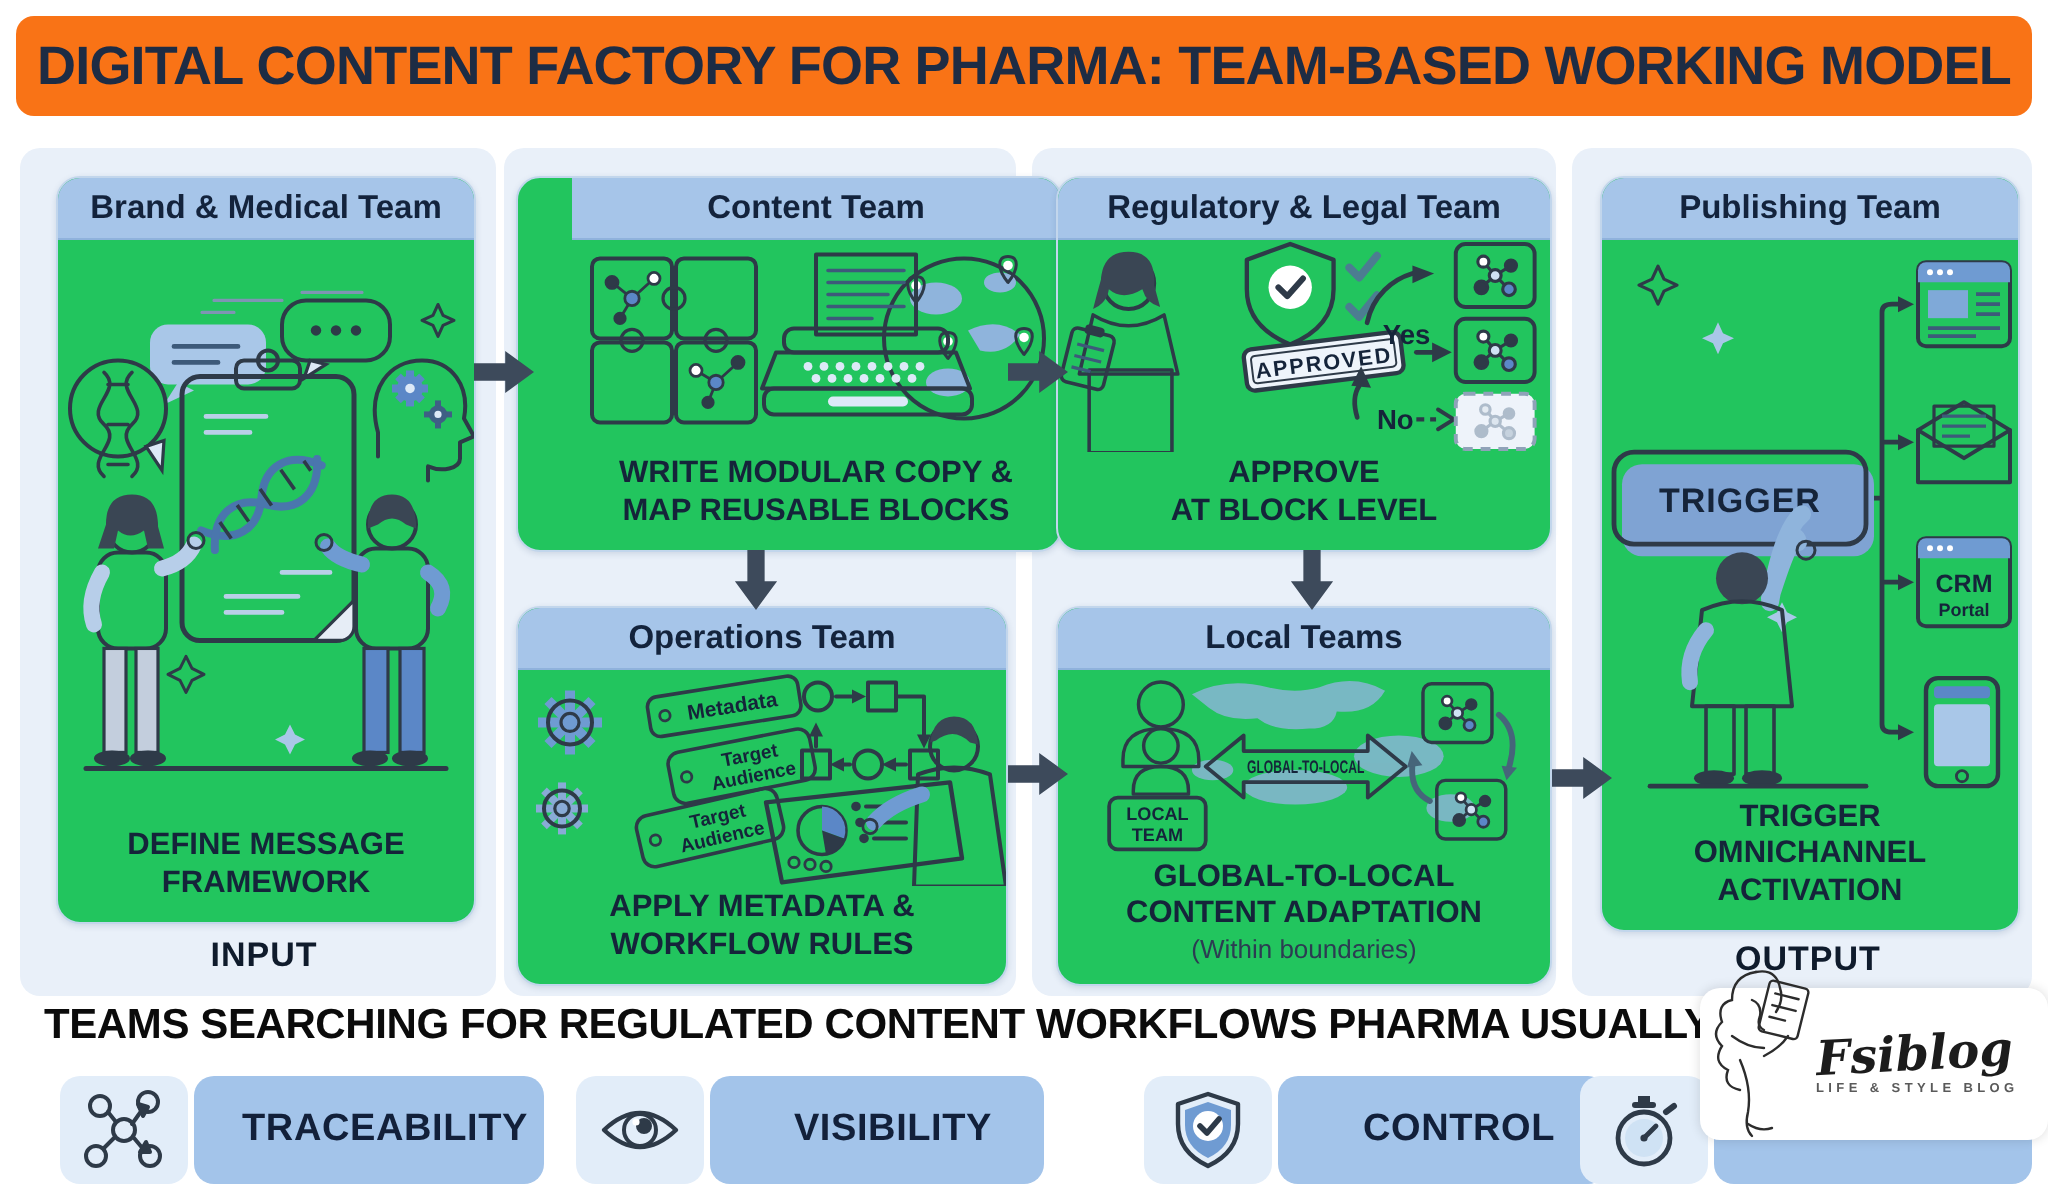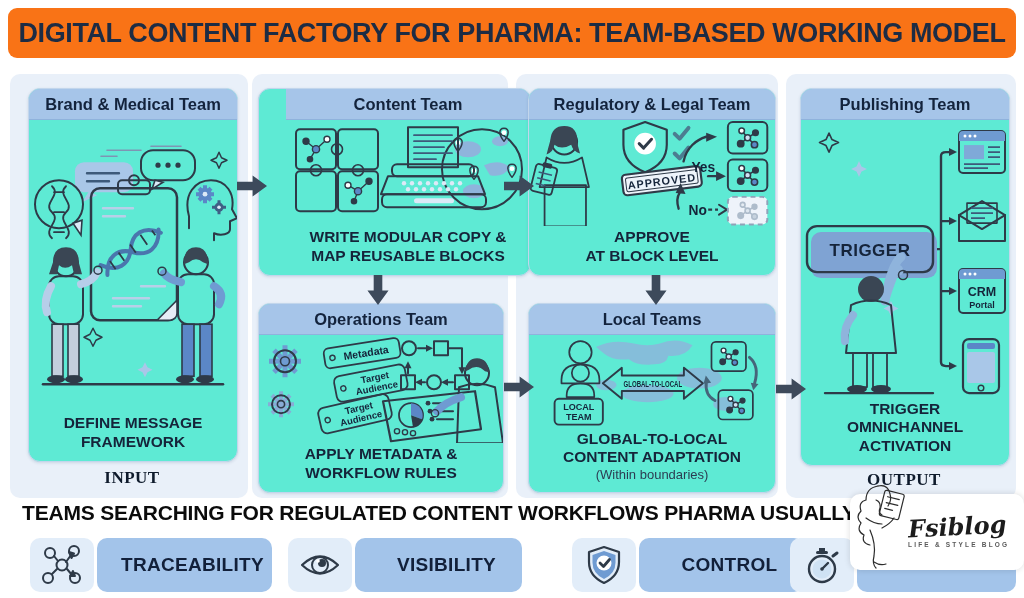--- a/index.html
+++ b/index.html
@@ -5,30 +5,30 @@
   html,body{margin:0;padding:0;background:#fff;}
   .stage{position:relative;width:1024px;height:598px;background:#ffffff;overflow:hidden;
          font-family:"Liberation Sans",sans-serif;color:#15243a;}
   
   .colband{position:absolute;top:74px;height:424px;background:#e9f0f9;border-radius:10px;}
   
   .title-band{position:absolute;left:8px;top:8px;width:1008px;height:50px;background:#f97316;
               border-radius:9px;display:flex;align-items:center;justify-content:center;}
   .title-band h1{margin:0;font-size:27px;font-weight:bold;letter-spacing:-0.4px;color:#1d2c44;}
   
-  .panel{position:absolute;background:#5eead4;border:1px solid #c2d6ec;border-radius:12px;
+  .panel{position:absolute;background:#22c55e;border:1px solid #c2d6ec;border-radius:12px;
          box-shadow:0 1px 3px rgba(40,70,110,.15);display:flex;flex-direction:column;overflow:hidden;}
   .panel-header{height:30px;flex:0 0 30px;background:#a6c5e9;display:flex;align-items:center;justify-content:center;
                 font-size:16.5px;font-weight:bold;color:#13233c;border-bottom:1px solid #8fb2dc;}
   .panel-illo{flex:1 1 auto;display:flex;align-items:center;justify-content:center;overflow:hidden;}
   .panel-illo svg{width:100%;height:100%;}
   .panel-caption{flex:0 0 auto;text-align:center;font-weight:bold;font-size:15.5px;line-height:1.18;
                  color:#15243a;padding:2px 6px 10px 6px;}
   .panel-caption .sub{display:block;font-weight:normal;font-size:13px;color:#2c3c52;}
-  .io-label{position:absolute;text-align:center;font-size:17px;font-weight:bold;color:#0f1b2c;letter-spacing:.5px;font-family:Liberation Serif, serif;}
+  .io-label{position:absolute;text-align:center;font-size:17px;font-weight:bold;color:#0f1b2c;letter-spacing:.5px;}
   
   .arr{position:absolute;background:#3d4a5b;}
   .arr-r{width:30px;height:24px;clip-path:polygon(0 32%,52% 32%,52% 6%,100% 50%,52% 94%,52% 68%,0 68%);}
   .arr-d{width:24px;height:30px;clip-path:polygon(32% 0,68% 0,68% 52%,94% 52%,50% 100%,6% 52%,32% 52%);}
   
   .ol{fill:none;stroke:#2e3a48;stroke-width:2;stroke-linecap:round;stroke-linejoin:round;}
   .t{font-family:"Liberation Sans",sans-serif;fill:#15243a;font-weight:bold;}
   
   .footer-heading{position:absolute;left:22px;top:501px;font-size:21px;font-weight:bold;color:#0b0b0b;
                   letter-spacing:-0.2px;white-space:nowrap;}

